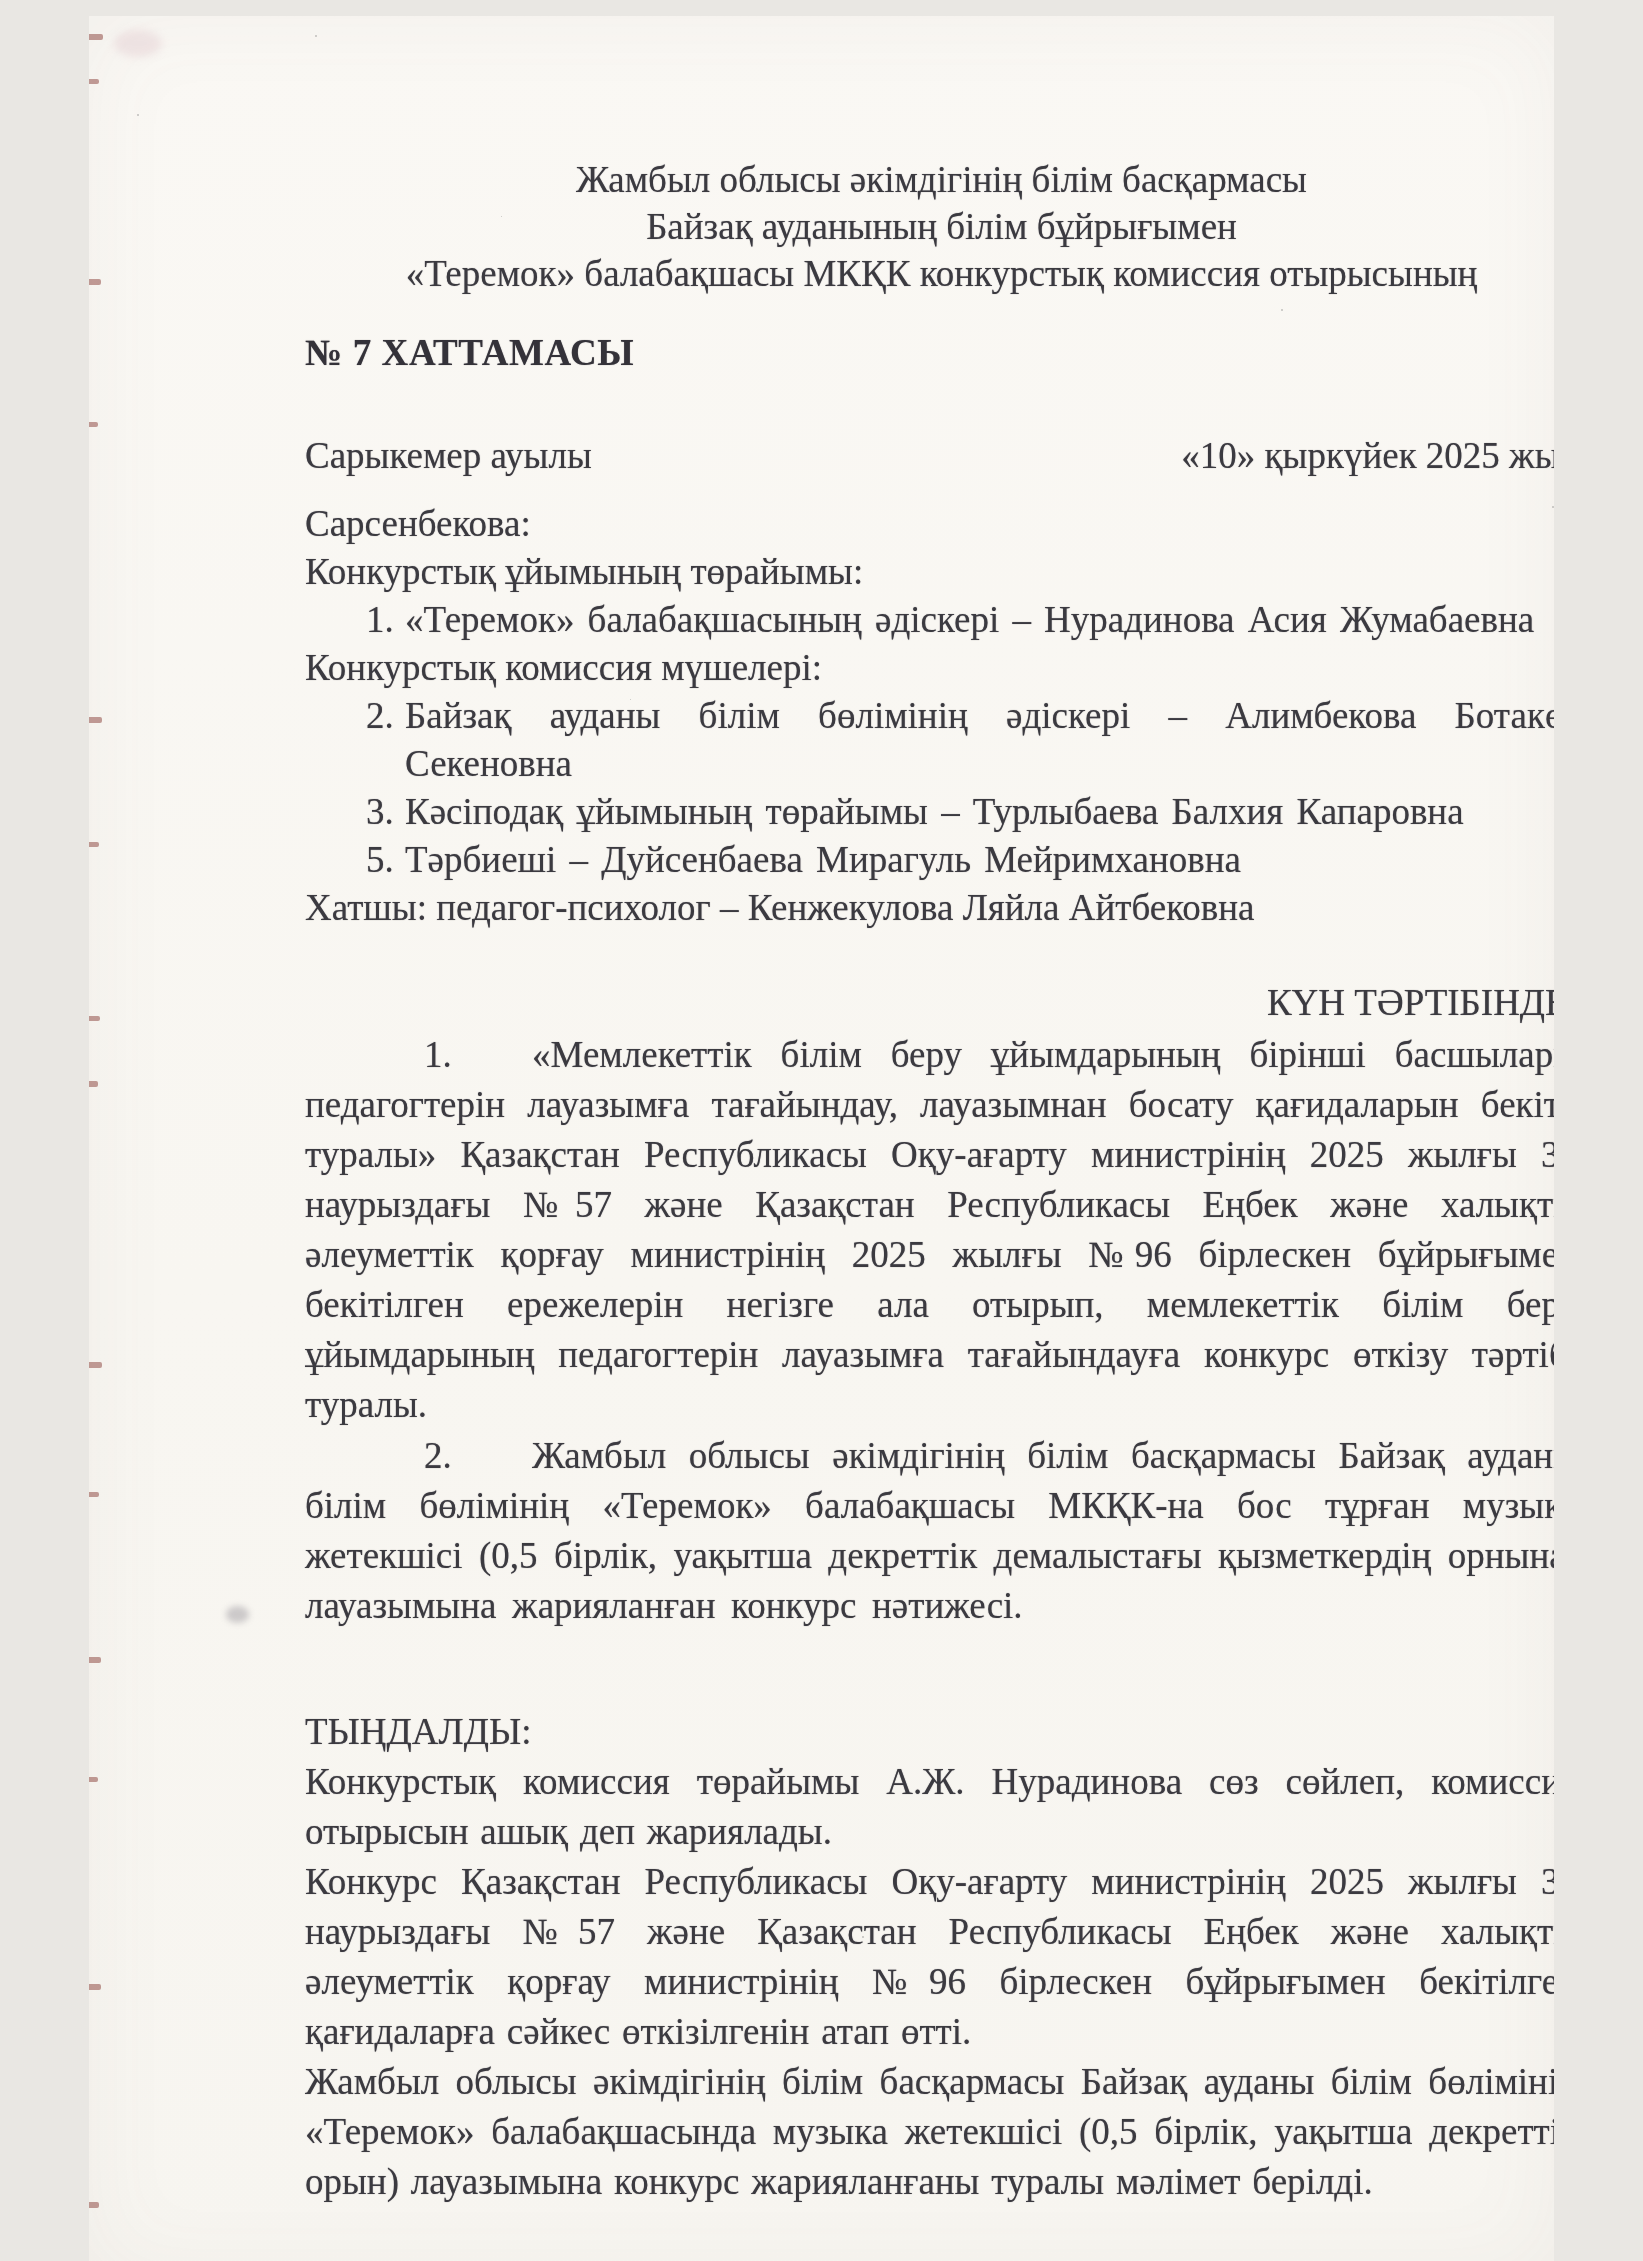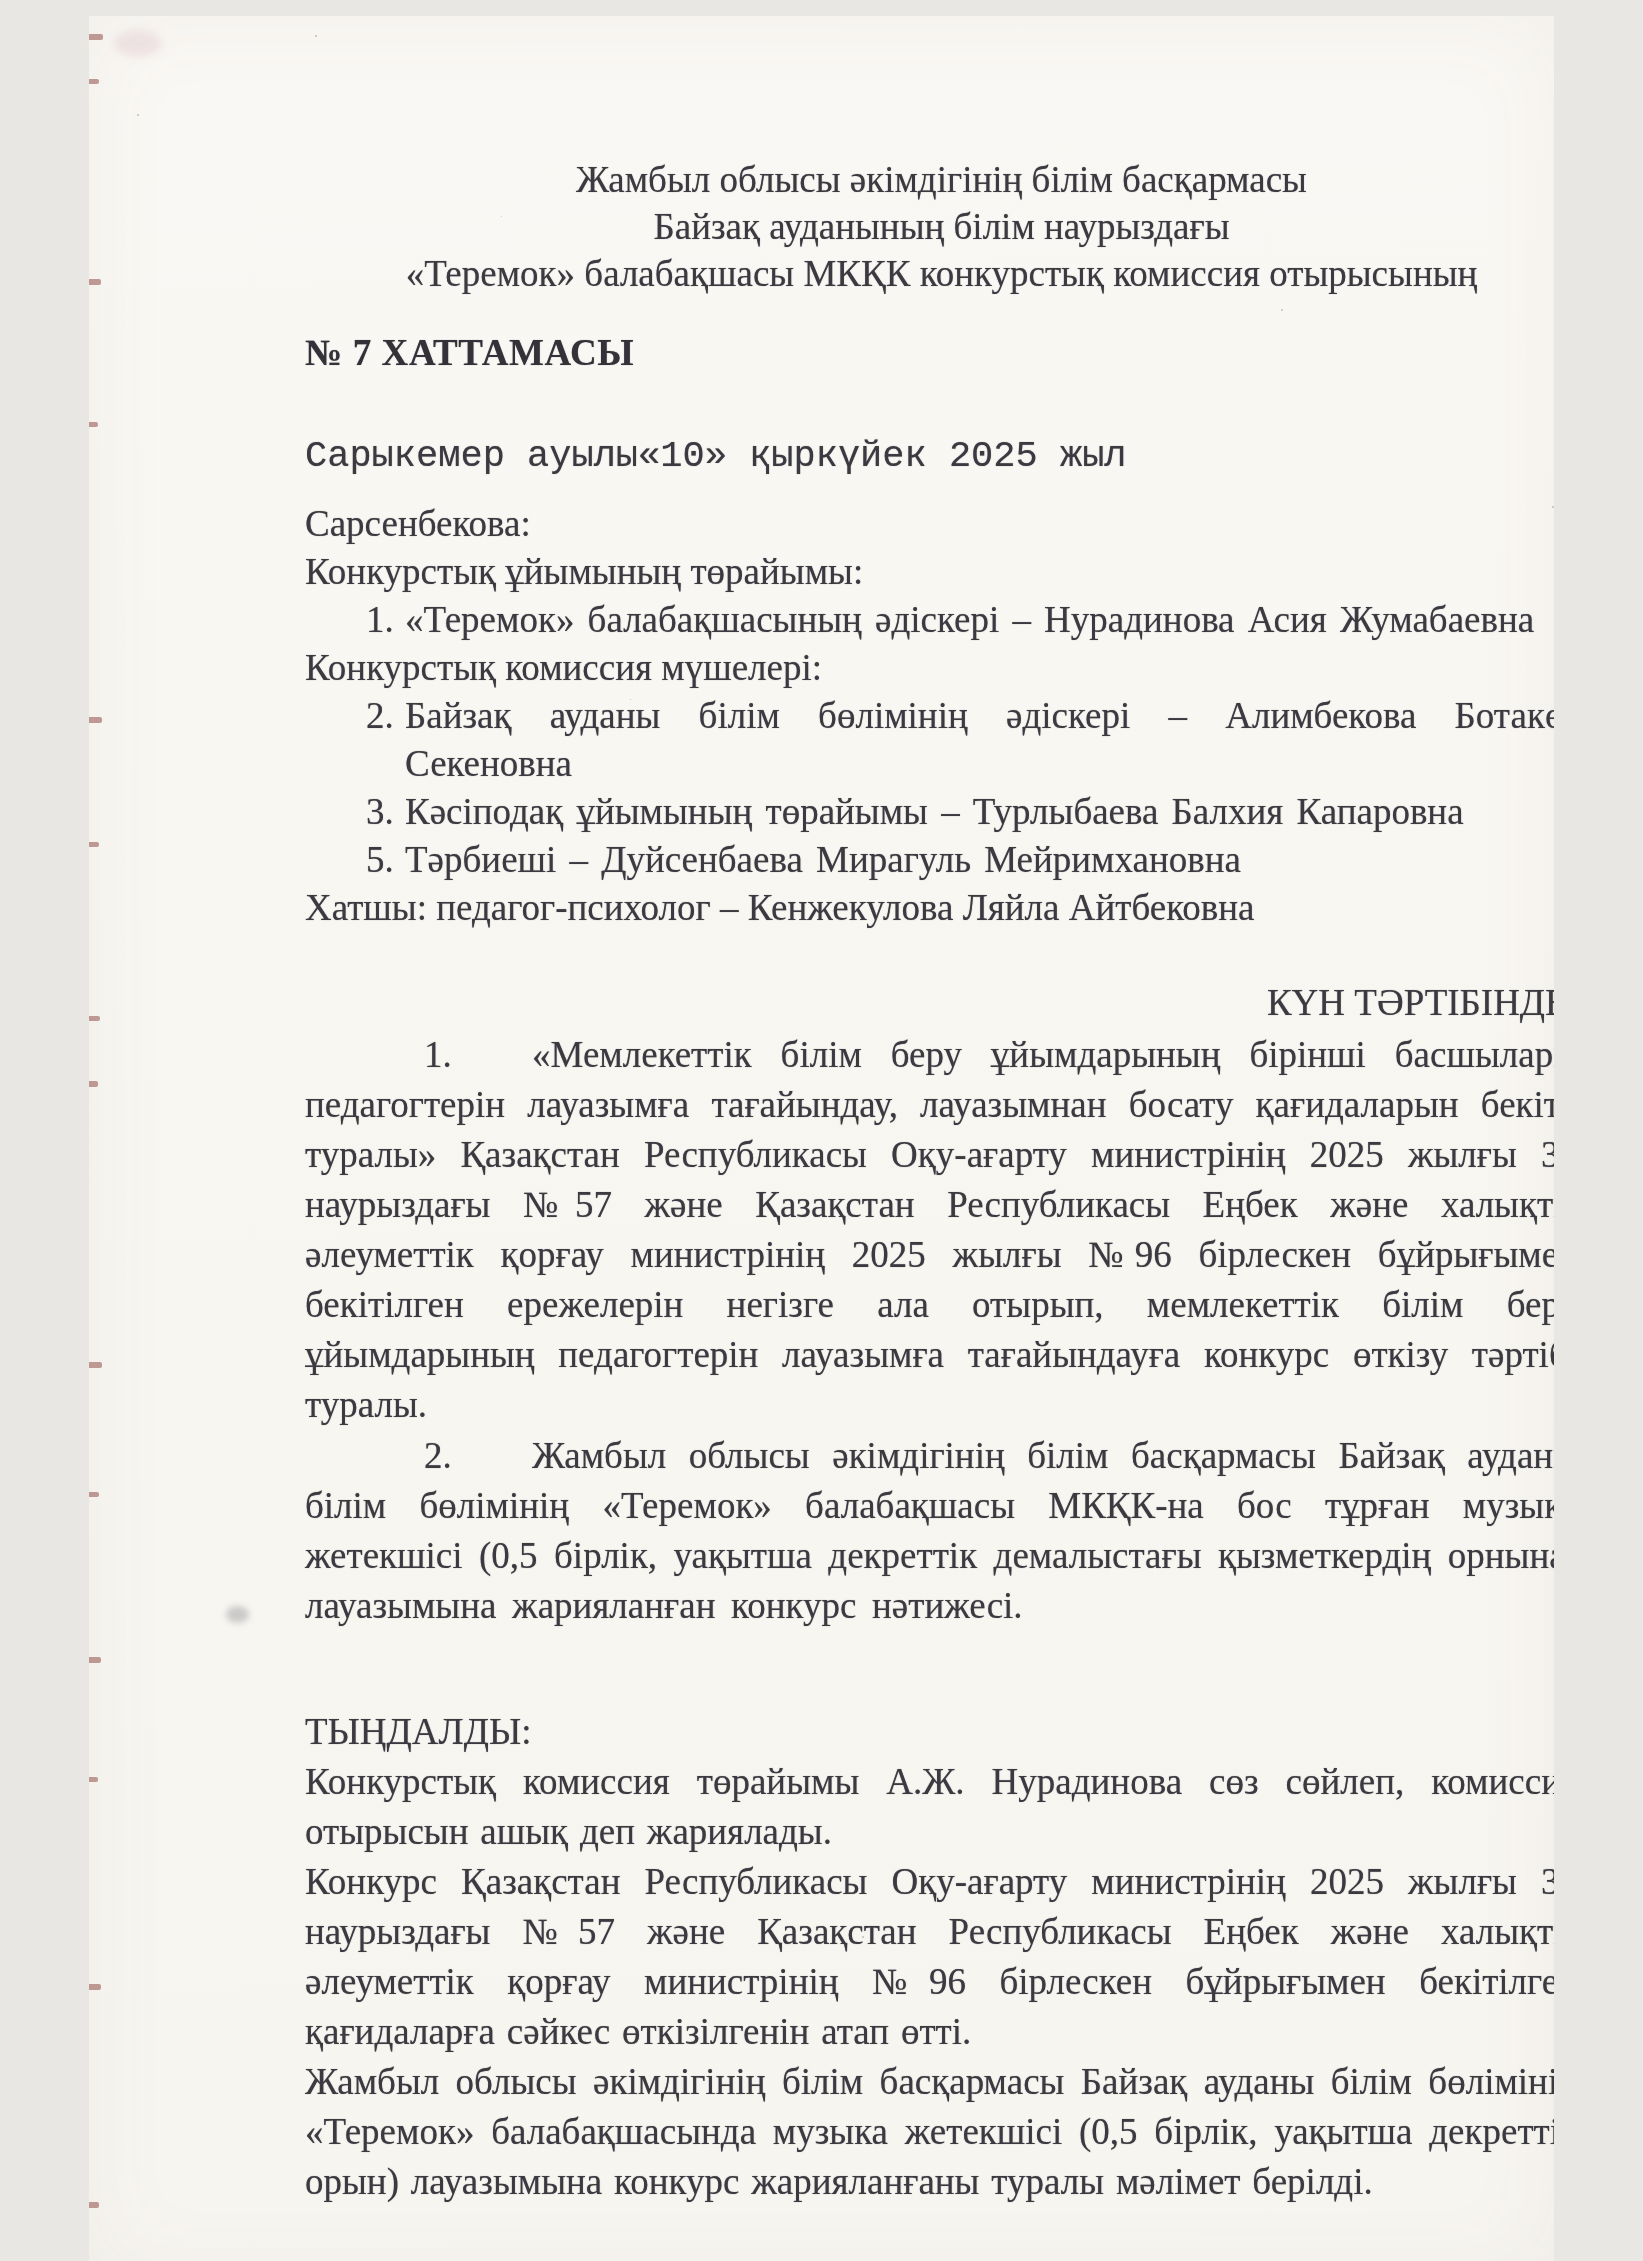--- a/index.html
+++ b/index.html
@@ -35,23 +35,23 @@
     text-align:left;
     font-size:37px;
     line-height:47px;
     font-weight:700;
     letter-spacing:0.6px;
     color:#343239;
   }
   .place-date{
     margin-top:55px;
     display:flex;
-    font-size:37px;
-    line-height:50px;
-    font-family:Liberation Mono, monospace;
+    justify-content:space-between;
+    font-size:37px;
+    line-height:50px;
   }
   .participants{
     margin-top:19.3px;
     font-size:37px;
     line-height:48px;
   }
   .p-label{margin:0;}
   .p-item{
     margin:0;
     padding-left:100px;
@@ -155,21 +155,21 @@
   <span class="speck" style="left:541px;top:683px;width:1.3px;height:1.3px"></span>
   <span class="speck" style="left:1597px;top:781px;width:2.6px;height:1.9px"></span>
   <span class="speck" style="left:358px;top:1244px;width:1.9px;height:1.9px"></span>
   <span class="speck" style="left:773px;top:1920px;width:1.9px;height:1.9px"></span>
   <span class="speck" style="left:1482px;top:2146px;width:1.9px;height:1.9px"></span>
 
   <div class="content txt">
 
     <div class="doc-header">
       <div>Жамбыл облысы әкімдігінің білім басқармасы</div>
-      <div>Байзақ ауданының білім наурыздағы</div>
+      <div>Байзақ ауданының білім бұйрығымен</div>
       <div>«Теремок» балабақшасы МКҚК конкурстық комиссия отырысының</div>
     </div>
 
     <div class="protocol-title">№ 7 ХАТТАМАСЫ</div>
 
     <div class="place-date">
       <span>Сарыкемер ауылы</span>
       <span>«10» қыркүйек 2025 жыл</span>
     </div>
 

